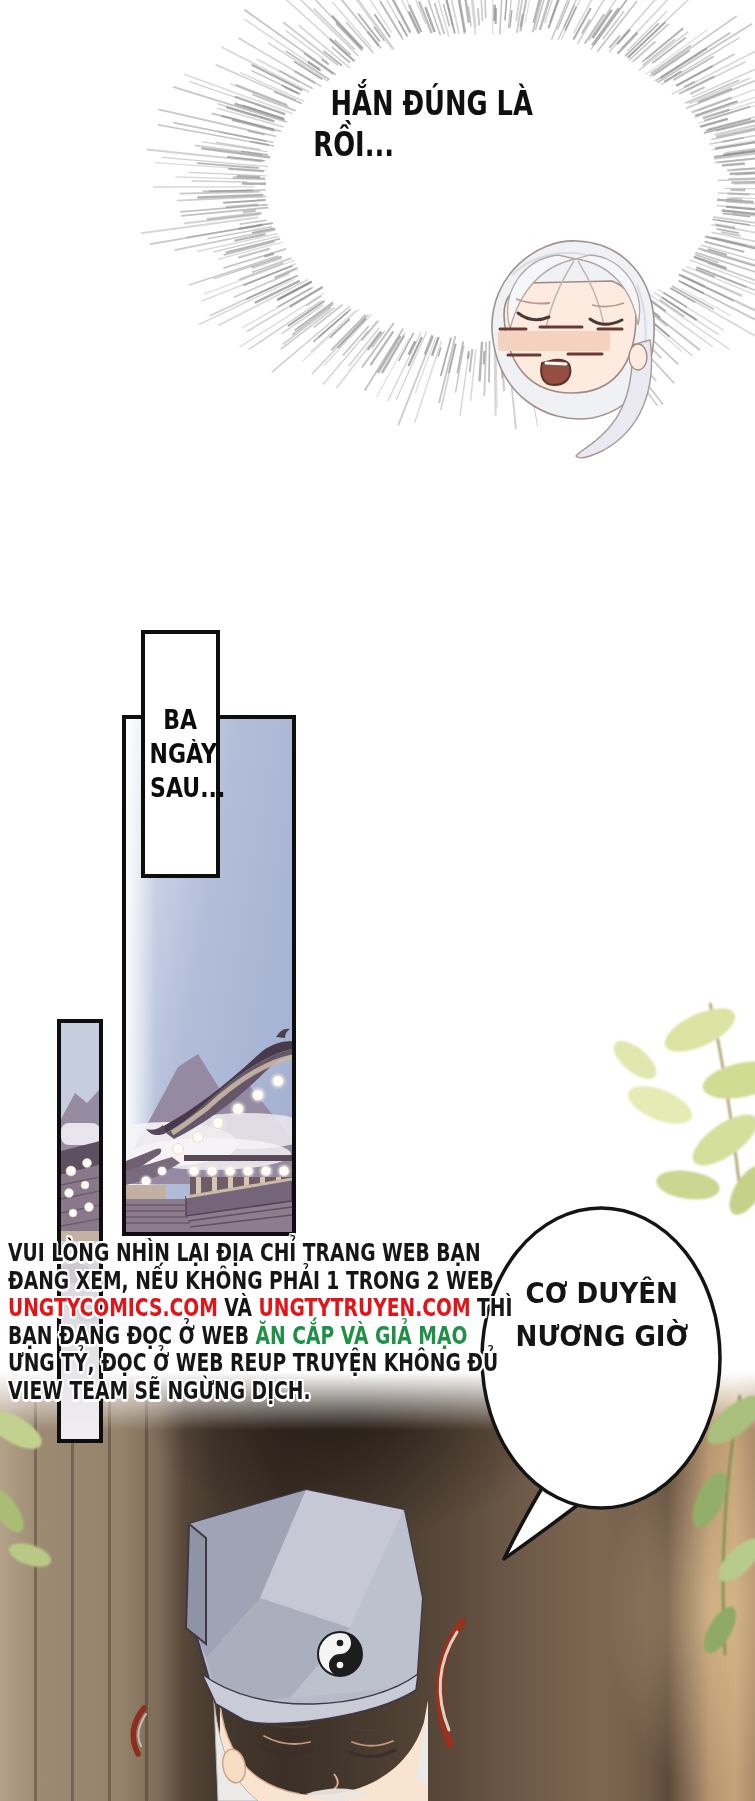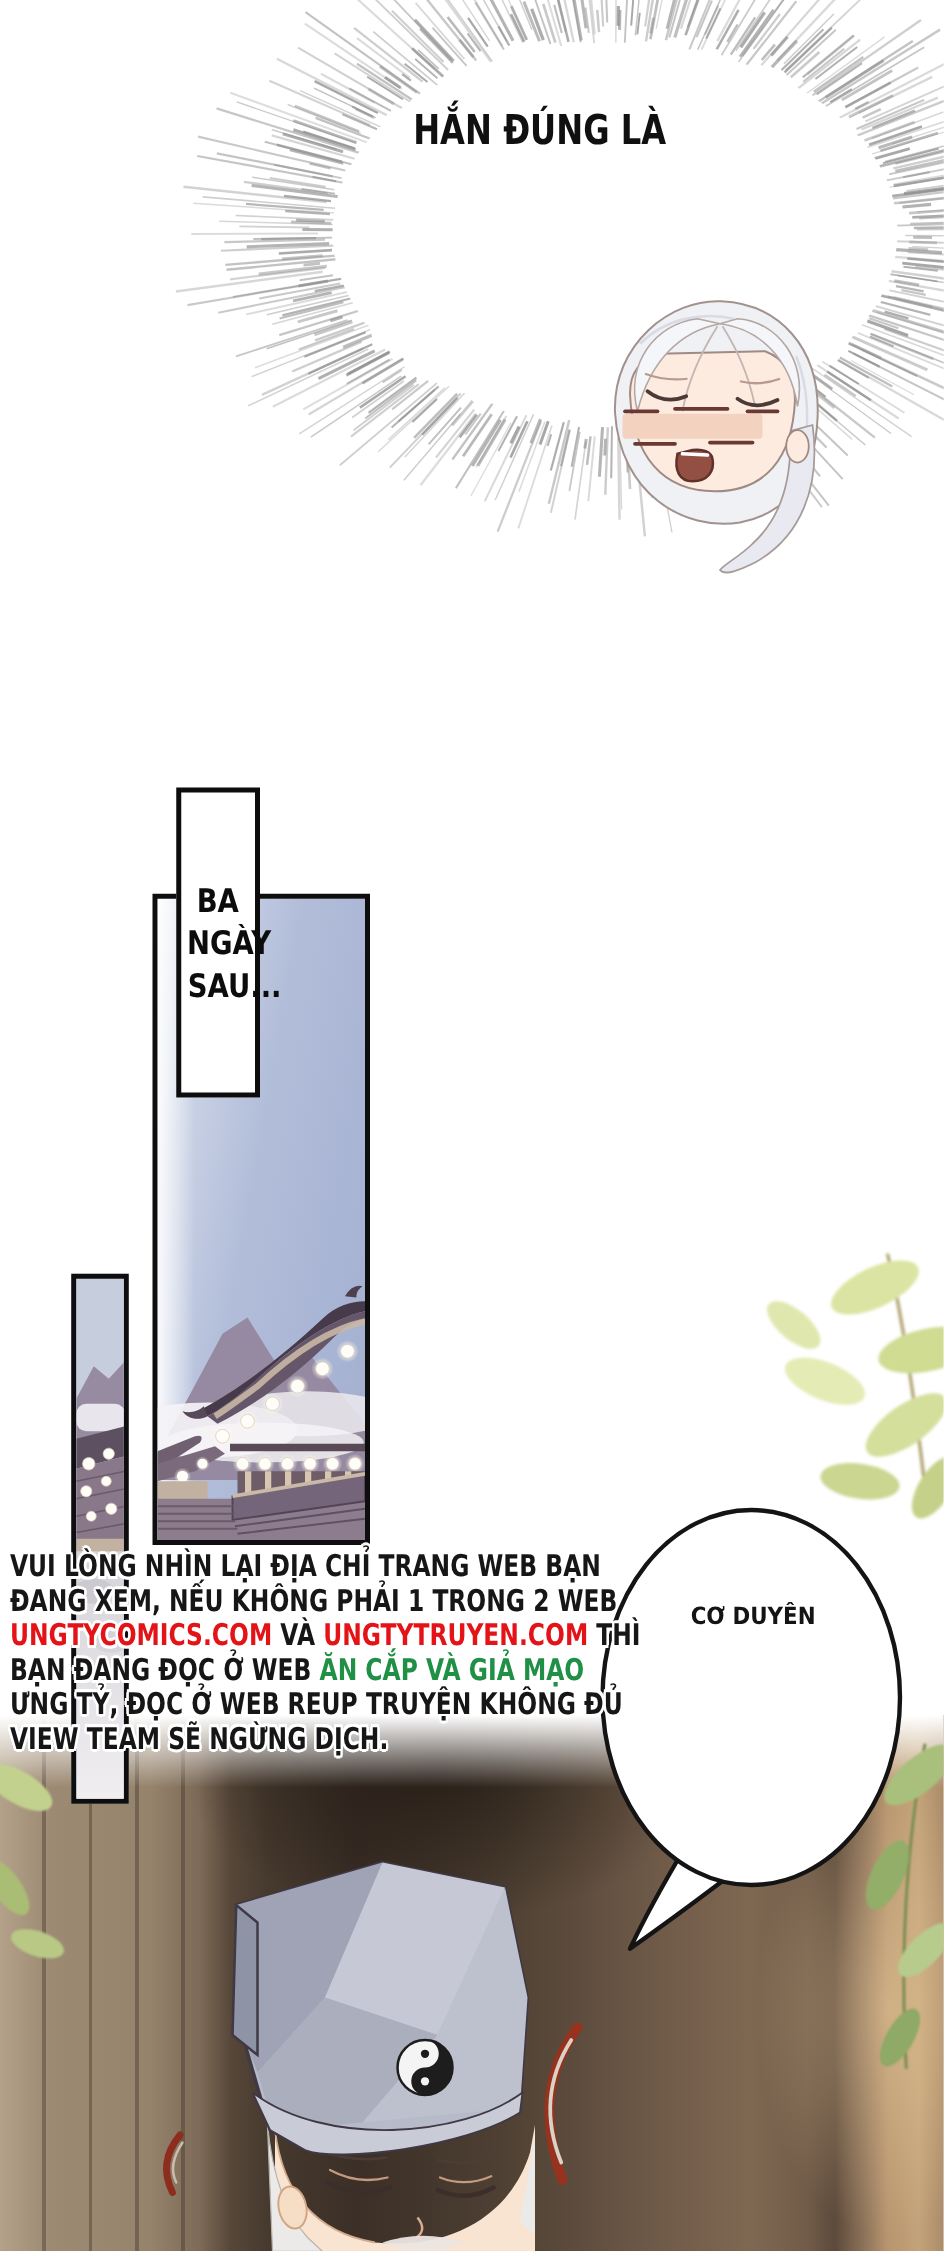--- a/index.html
+++ b/index.html
@@ -8,21 +8,21 @@
   .abs{position:absolute;}
   
   #burst-svg{left:0;top:0;z-index:1;}
   #burst-text{left:302px;top:83px;width:380px;z-index:2;text-align:left;
     font-weight:bold;font-size:33px;line-height:41px;color:#101010;}
   #burst-text .bl{display:block;}
   #burst-text .bl span{display:inline-block;transform:scaleX(.78);transform-origin:center;white-space:nowrap;}
   
   #chibi-svg{left:452px;top:225px;z-index:2;}
   
-  #caption-box{left:141px;top:630px;width:67px;height:248px;box-sizing:border-box;
+  #caption-box{left:141px;top:630px;width:79px;height:248px;box-sizing:border-box;
     border:4px solid #0d0d0d;background:#fff;z-index:3;padding-top:70px;text-align:center;
     font-weight:bold;font-size:25px;line-height:34px;color:#0c0c0c;}
   #caption-box .cl{display:block;}
   #caption-box .cl span{display:inline-block;transform:scale(.88,1.04);white-space:nowrap;}
   
   #main-panel{left:122px;top:715px;width:174px;height:521px;box-sizing:border-box;
     border:4px solid #0e0e0e;z-index:2;overflow:hidden;
     background:linear-gradient(100deg,#eef1f6 0%,#ccd4e6 18%,#b2bdd9 45%,#a9b5d4 75%,#a4afce 100%);}
   
   #narrow-panel{left:57px;top:1019px;width:46px;height:424px;box-sizing:border-box;
@@ -41,21 +41,21 @@
     background:radial-gradient(ellipse 150px 260px at 94% 55%,rgba(238,208,160,.45),transparent 70%);}
   #scene .fade{position:absolute;left:0;top:0;width:100%;height:58px;
     background:linear-gradient(#ffffff,rgba(255,255,255,0));}
   
   #leaves-top{left:560px;top:985px;z-index:3;}
   #leaves-right{left:640px;top:1375px;z-index:5;}
   #leaves-bl{left:0px;top:1390px;z-index:5;}
   
   #bubble-svg{left:462px;top:1195px;z-index:8;}
   #bubble-text{left:482px;top:1272px;width:240px;z-index:9;text-align:center;
-    font-weight:bold;font-size:19px;line-height:42.5px;color:#141414;}
+    font-weight:bold;font-size:29px;line-height:42.5px;color:#141414;}
   #bubble-text .sl{display:block;}
   #bubble-text .sl span{display:inline-block;transform:scaleX(.9);white-space:nowrap;}
   
   #char-svg{left:110px;top:1478px;z-index:4;}
   
   #piracy{left:8px;top:1240px;z-index:10;font-weight:bold;font-size:24px;line-height:27.6px;}
   #piracy .notice-line{transform:scaleX(.78);transform-origin:left center;white-space:nowrap;
     text-shadow:-2px -2px 0 #fff,2px -2px 0 #fff,-2px 2px 0 #fff,2px 2px 0 #fff,
                  0 -2.5px 0 #fff,0 2.5px 0 #fff,-2.5px 0 0 #fff,2.5px 0 0 #fff;}
 </style>
@@ -502,20 +502,21 @@
       <line x1="721.9598796964794" y1="165.59457435958342" x2="744.8880979849962" y2="163.56004531925217" stroke="#8f8f8f" stroke-width="2.55" stroke-opacity="0.68"></line>
       <line x1="727.2560371517604" y1="170.43336017260623" x2="761.8900225983557" y2="168.14166647682848" stroke="#8f8f8f" stroke-width="2.15" stroke-opacity="0.51"></line>
       <line x1="729.8367586613876" y1="173.91195642229283" x2="769.042966115996" y2="171.9193025243196" stroke="#8f8f8f" stroke-width="2.15" stroke-opacity="0.74"></line>
       <line x1="728.2595328868967" y1="179.04490425436381" x2="779.296280420783" y2="177.54246555355604" stroke="#8f8f8f" stroke-width="1.56" stroke-opacity="0.55"></line>
       <line x1="731.0229014616618" y1="182.40705034052743" x2="765.8384253826741" y2="181.88370958927968" stroke="#8f8f8f" stroke-width="1.98" stroke-opacity="0.63"></line>
     </g>
   <ellipse cx="492" cy="186" rx="226" ry="152" fill="#ffffff"></ellipse>
 </svg>
 <div id="burst-text" class="abs">
   <span class="bl"><span>HẮN ĐÚNG LÀ</span></span>
+  <span class="bl"><span>RỒI...</span></span>
 </div>
 
 <svg id="chibi-svg" class="abs" width="240" height="255" viewBox="0 0 240 255">
   <g>
     <path d="M 40,105 C 38,50 85,14 125,16 C 170,18 205,52 202,110 C 200,155 180,185 140,193 C 95,200 44,170 40,105 Z" fill="#f0f1f5" stroke="#a2928e" stroke-width="1.6"></path>
     <path d="M 60,50 C 80,30 110,24 135,30" fill="none" stroke="#d9dae3" stroke-width="2"></path>
     <path d="M 185,60 C 195,85 196,115 190,140" fill="none" stroke="#d9dae3" stroke-width="2"></path>
     <path d="M 198,115 C 205,165 188,205 152,225 C 140,231 128,236 124,231 C 128,226 140,220 150,210 C 172,190 182,160 180,120 Z" fill="#e9eaf1" stroke="#a89a98" stroke-width="1.4"></path>
   </g>
   <path d="M 52,90 C 54,140 78,168 120,168 C 160,168 182,142 184,95 C 184,75 176,62 160,56 L 75,58 C 60,64 52,72 52,90 Z" fill="#fdebe0" stroke="#a08a85" stroke-width="1.6"></path>
@@ -749,20 +750,21 @@
     <ellipse cx="30" cy="165" rx="22" ry="10" fill="#b9c985" transform="rotate(18 30 165)"></ellipse>
   </g>
 </svg>
 
 <svg id="bubble-svg" class="abs" width="293" height="385" viewBox="462 1195 293 385">
   <path d="M 548,1478 Q 520,1525 504,1559 Q 556,1522 592,1494 Z" fill="#ffffff" stroke="#141414" stroke-width="3.5" stroke-linejoin="round"></path>
   <ellipse cx="601" cy="1358" rx="119" ry="150" fill="#ffffff" stroke="#141414" stroke-width="3.5"></ellipse>
 </svg>
 <div id="bubble-text" class="abs">
   <span class="sl"><span>CƠ DUYÊN</span></span>
+  <span class="sl"><span>NƯƠNG GIỜ</span></span>
 </div>
 
 <svg id="char-svg" class="abs" width="390" height="323" viewBox="0 0 390 323">
 
   <g>
     <path d="M 110,226 C 116,276 142,308 190,316 C 248,322 298,296 314,244 L 318,222 L 318,323 L 110,323 Z" fill="#f8e4d1"></path>
     <path d="M 110,226 C 116,276 142,308 190,316" fill="none" stroke="#d3ab8c" stroke-width="1.5"></path>
     <path d="M 104,222 C 108,262 118,292 136,312 L 148,323 L 108,323 Z" fill="#eceae9" stroke="#b8b2ae" stroke-width="1"></path>
     <path d="M 318,230 L 306,300 L 318,310 Z" fill="#eceae9"></path>
     <ellipse cx="124" cy="288" rx="11" ry="17" fill="#f6ddc6" stroke="#cfa483" stroke-width="1.5" transform="rotate(-12 124 288)"></ellipse>

